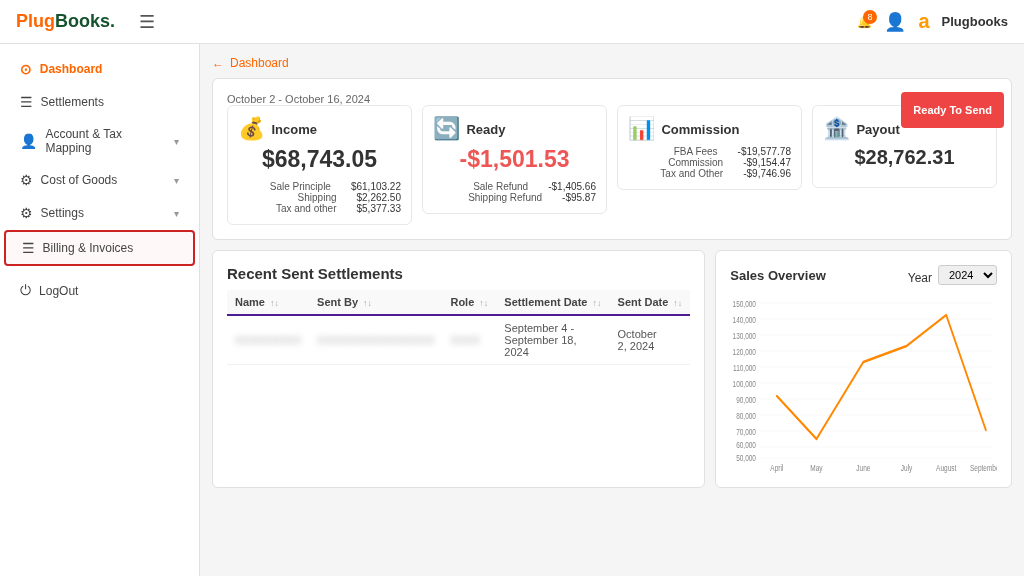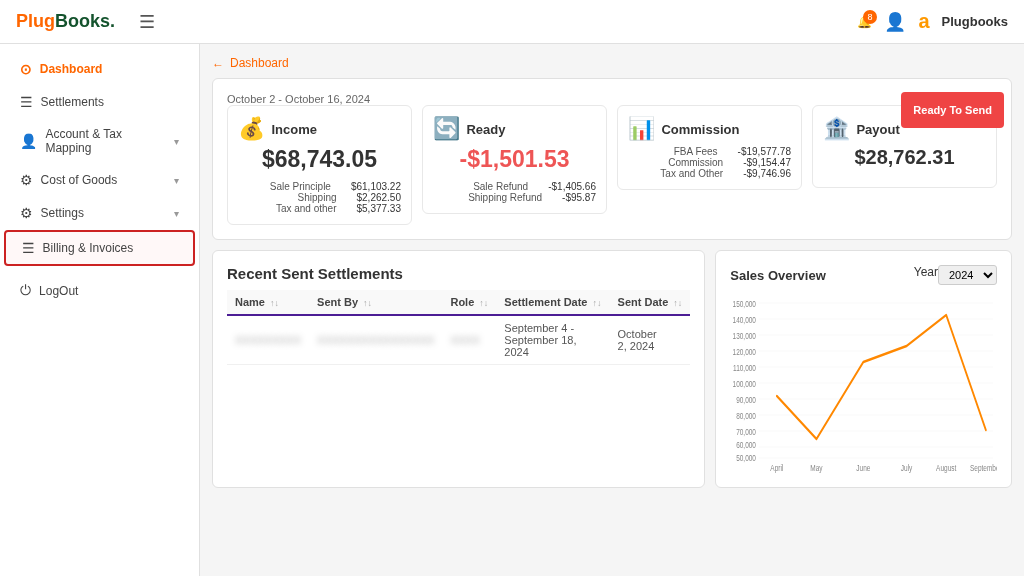--- a/index.html
+++ b/index.html
@@ -64,21 +64,21 @@
     .sales-panel { flex: 1.2; }
     table { width: 100%; border-collapse: collapse; font-size: 11px; }
     th { background: #f9f9f9; border-bottom: 2px solid #4c1d95; padding: 6px 8px; text-align: left; color: #444; font-weight: bold; white-space: nowrap; }
     td { padding: 6px 8px; border-bottom: 1px solid #f0f0f0; color: #555; }
     .sort-icon { font-size: 9px; color: #aaa; margin-left: 2px; }
     .blurred-text { color: transparent; text-shadow: 0 0 6px #aaa; font-size: 11px; }
 
     
     .chart-header { display: flex; justify-content: space-between; align-items: center; margin-bottom: 8px; }
     .chart-title { font-size: 13px; font-weight: bold; }
-    .year-selector { display: flex; align-items: flex-start; font-size: 12px; }
+    .year-selector { display: flex; align-items: flex-end; gap: 6px; font-size: 12px; }
     .year-select { border: 1px solid #ccc; border-radius: 3px; padding: 2px 6px; font-size: 11px; }
     .chart-container { width: 100%; height: 180px; position: relative; }
     svg.chart { width: 100%; height: 100%; }
   </style>
 </head>
 <body>
 
 <div class="app-container">
 
   <div class="top-bar">

